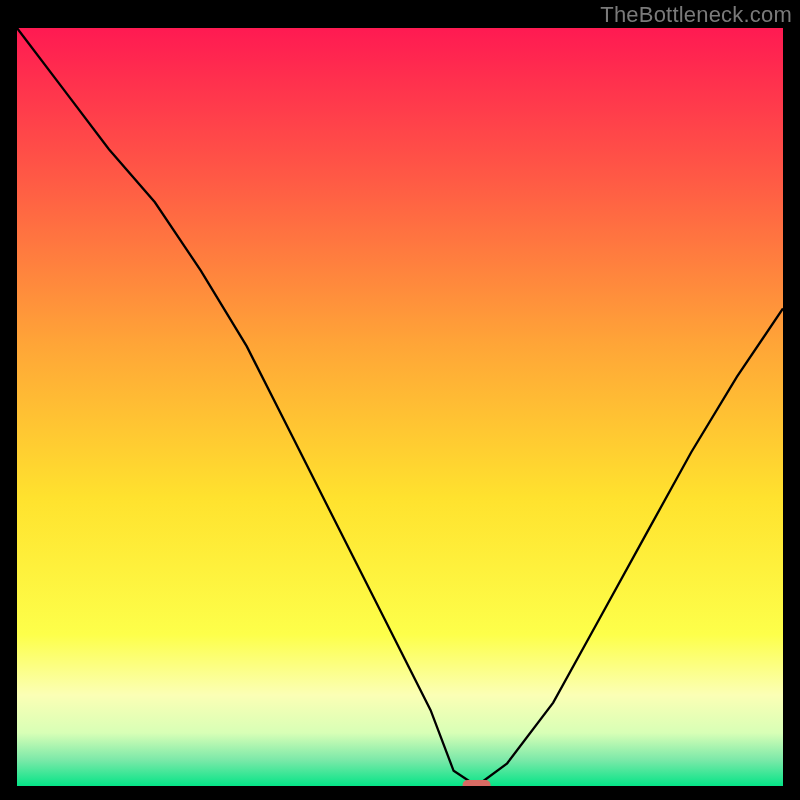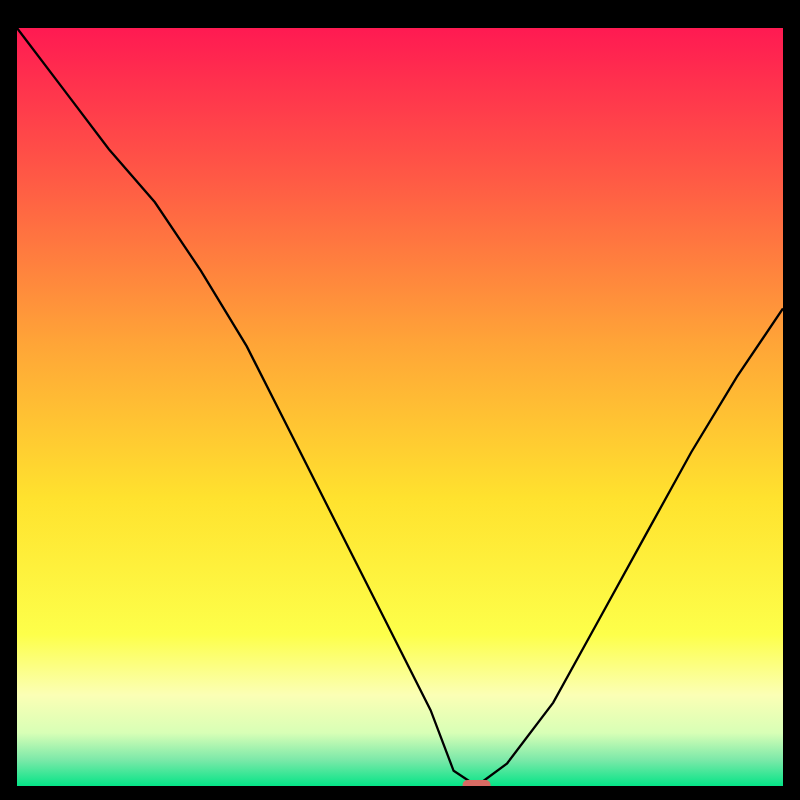--- a/index.html
+++ b/index.html
@@ -45,20 +45,21 @@
   }
   .marker {
     fill: #d86b64;
     stroke: none;
   }
 </style>
 </head>
 <body>
 
 <div class="frame">
+  <div class="watermark">TheBottleneck.com</div>
   <div class="plot">
     <svg id="svg" width="766" height="758" viewBox="0 0 766 758">
       <defs>
         <linearGradient id="bg" x1="0" y1="0" x2="0" y2="1">
             <stop offset="0%" stop-color="#ff1a52"></stop>
             <stop offset="20%" stop-color="#ff5a45"></stop>
             <stop offset="42%" stop-color="#ffa637"></stop>
             <stop offset="62%" stop-color="#ffe22e"></stop>
             <stop offset="80%" stop-color="#fdff4a"></stop>
             <stop offset="88%" stop-color="#fbffb5"></stop>

